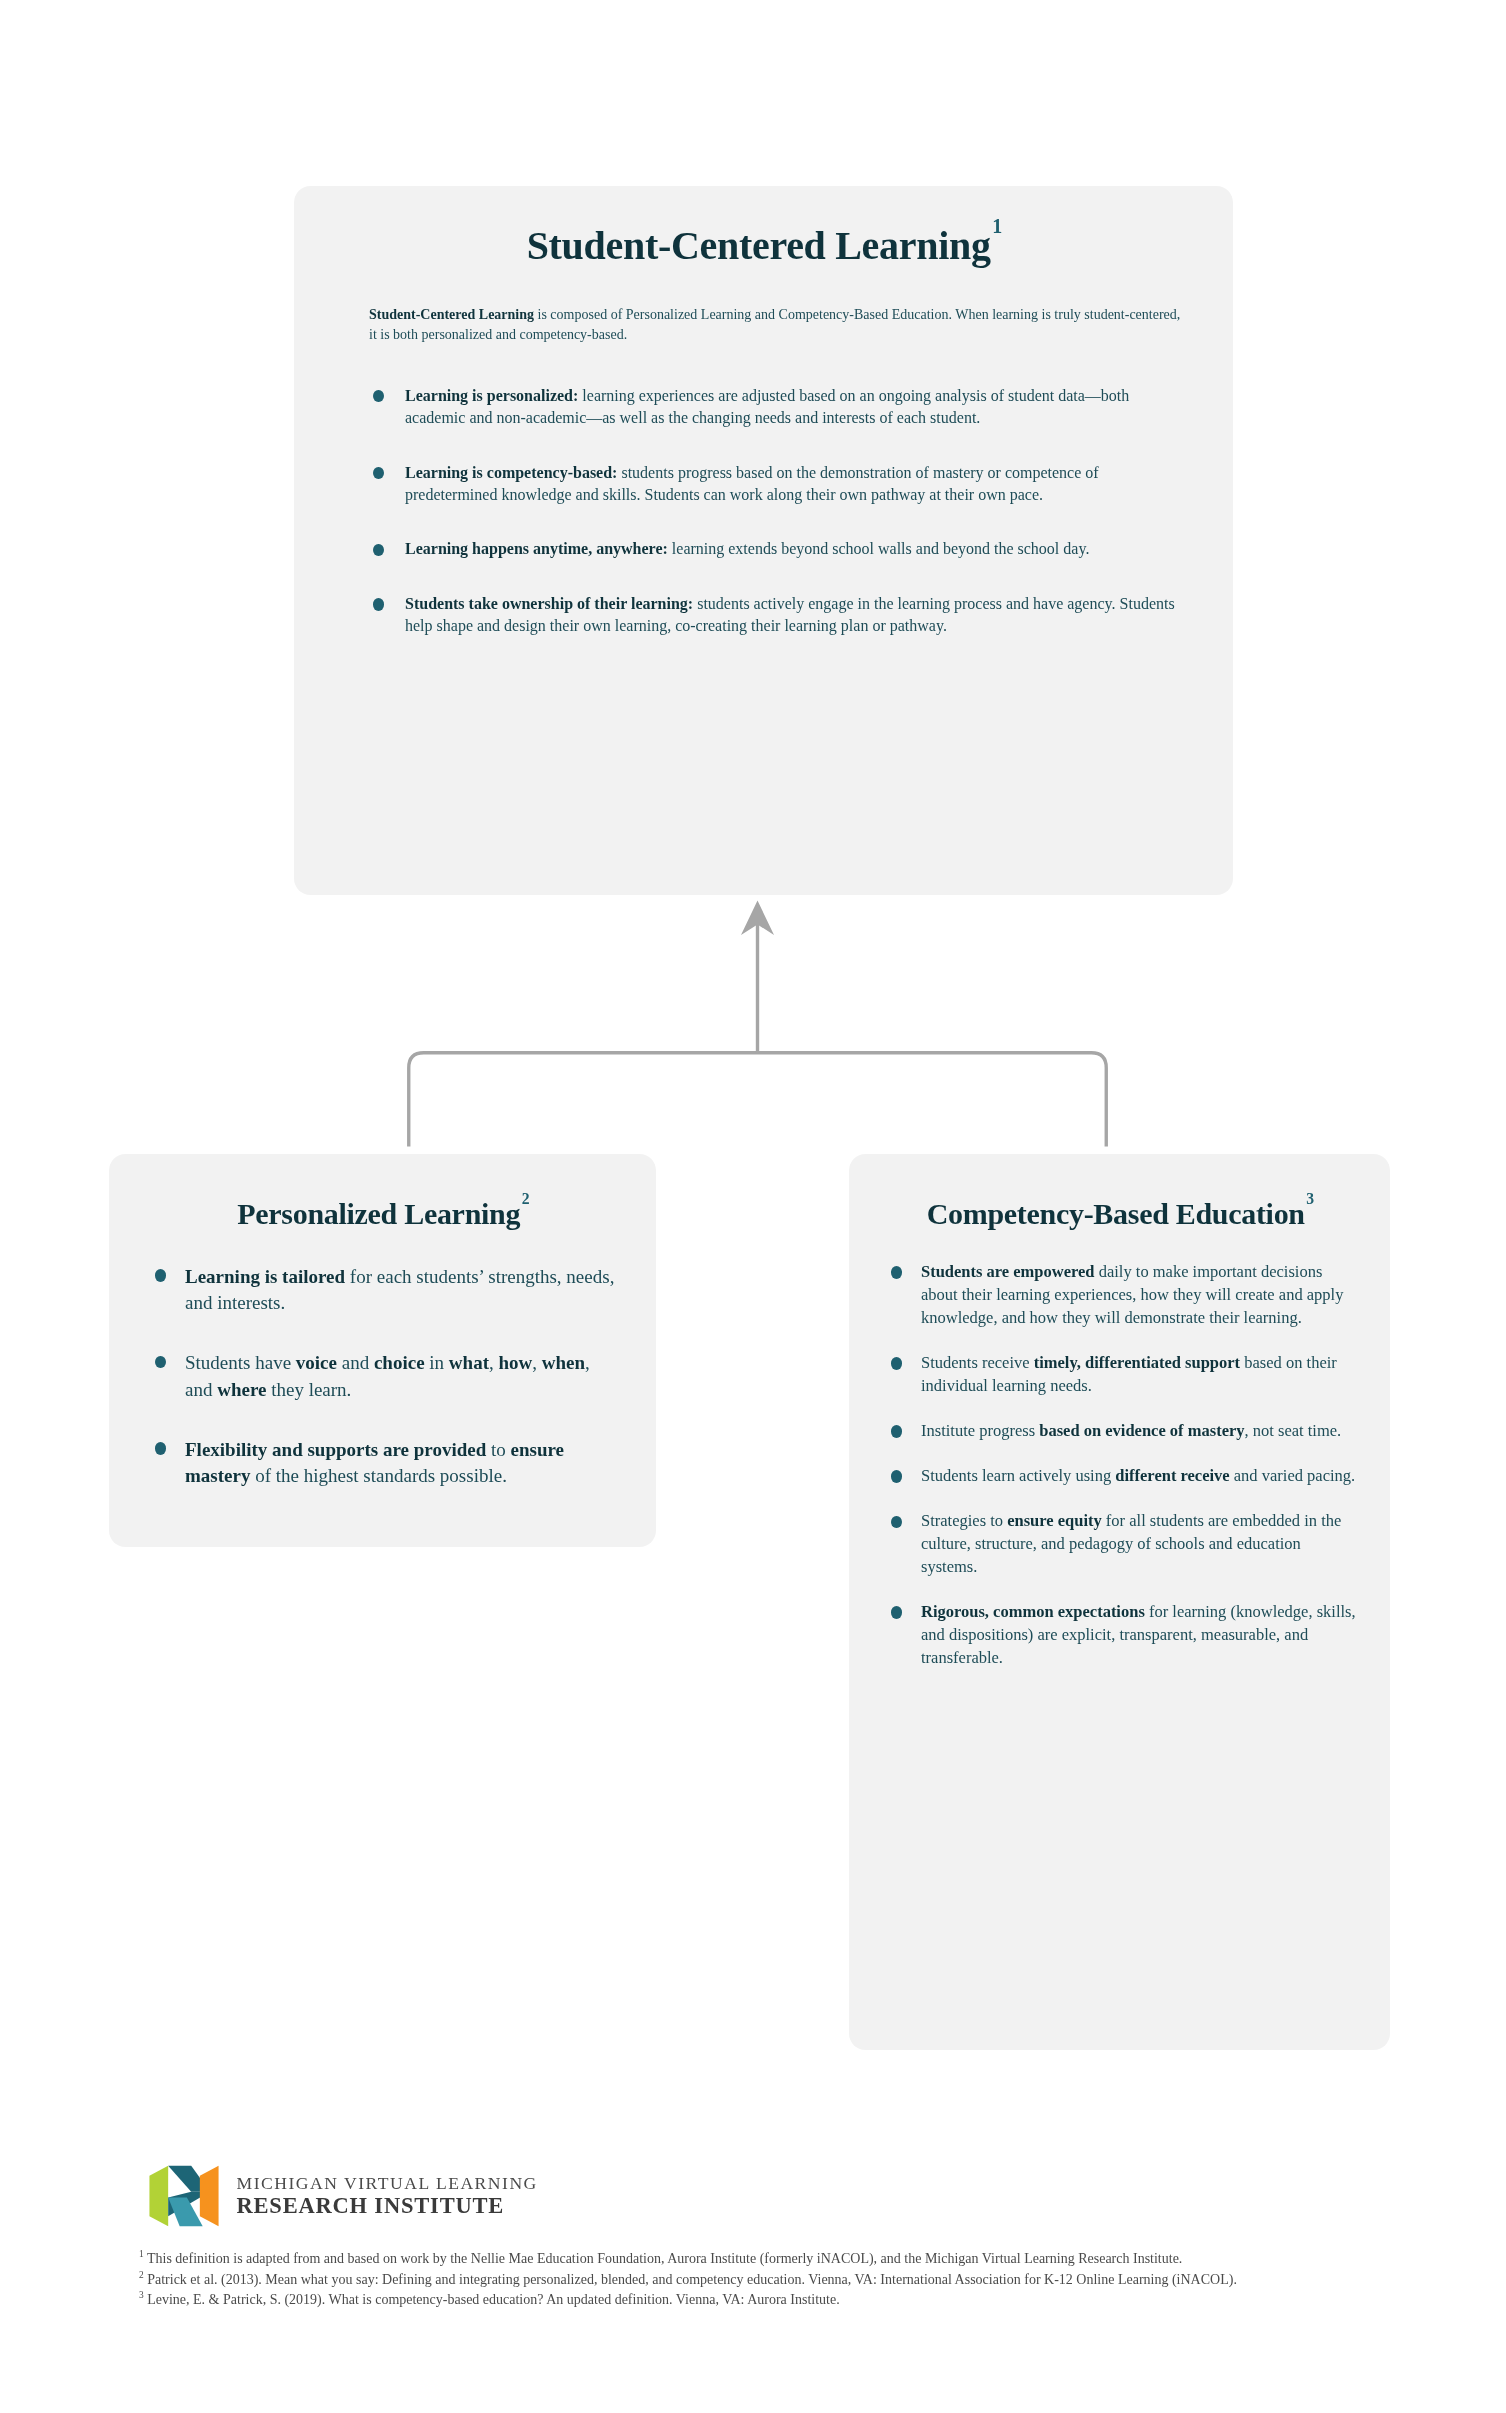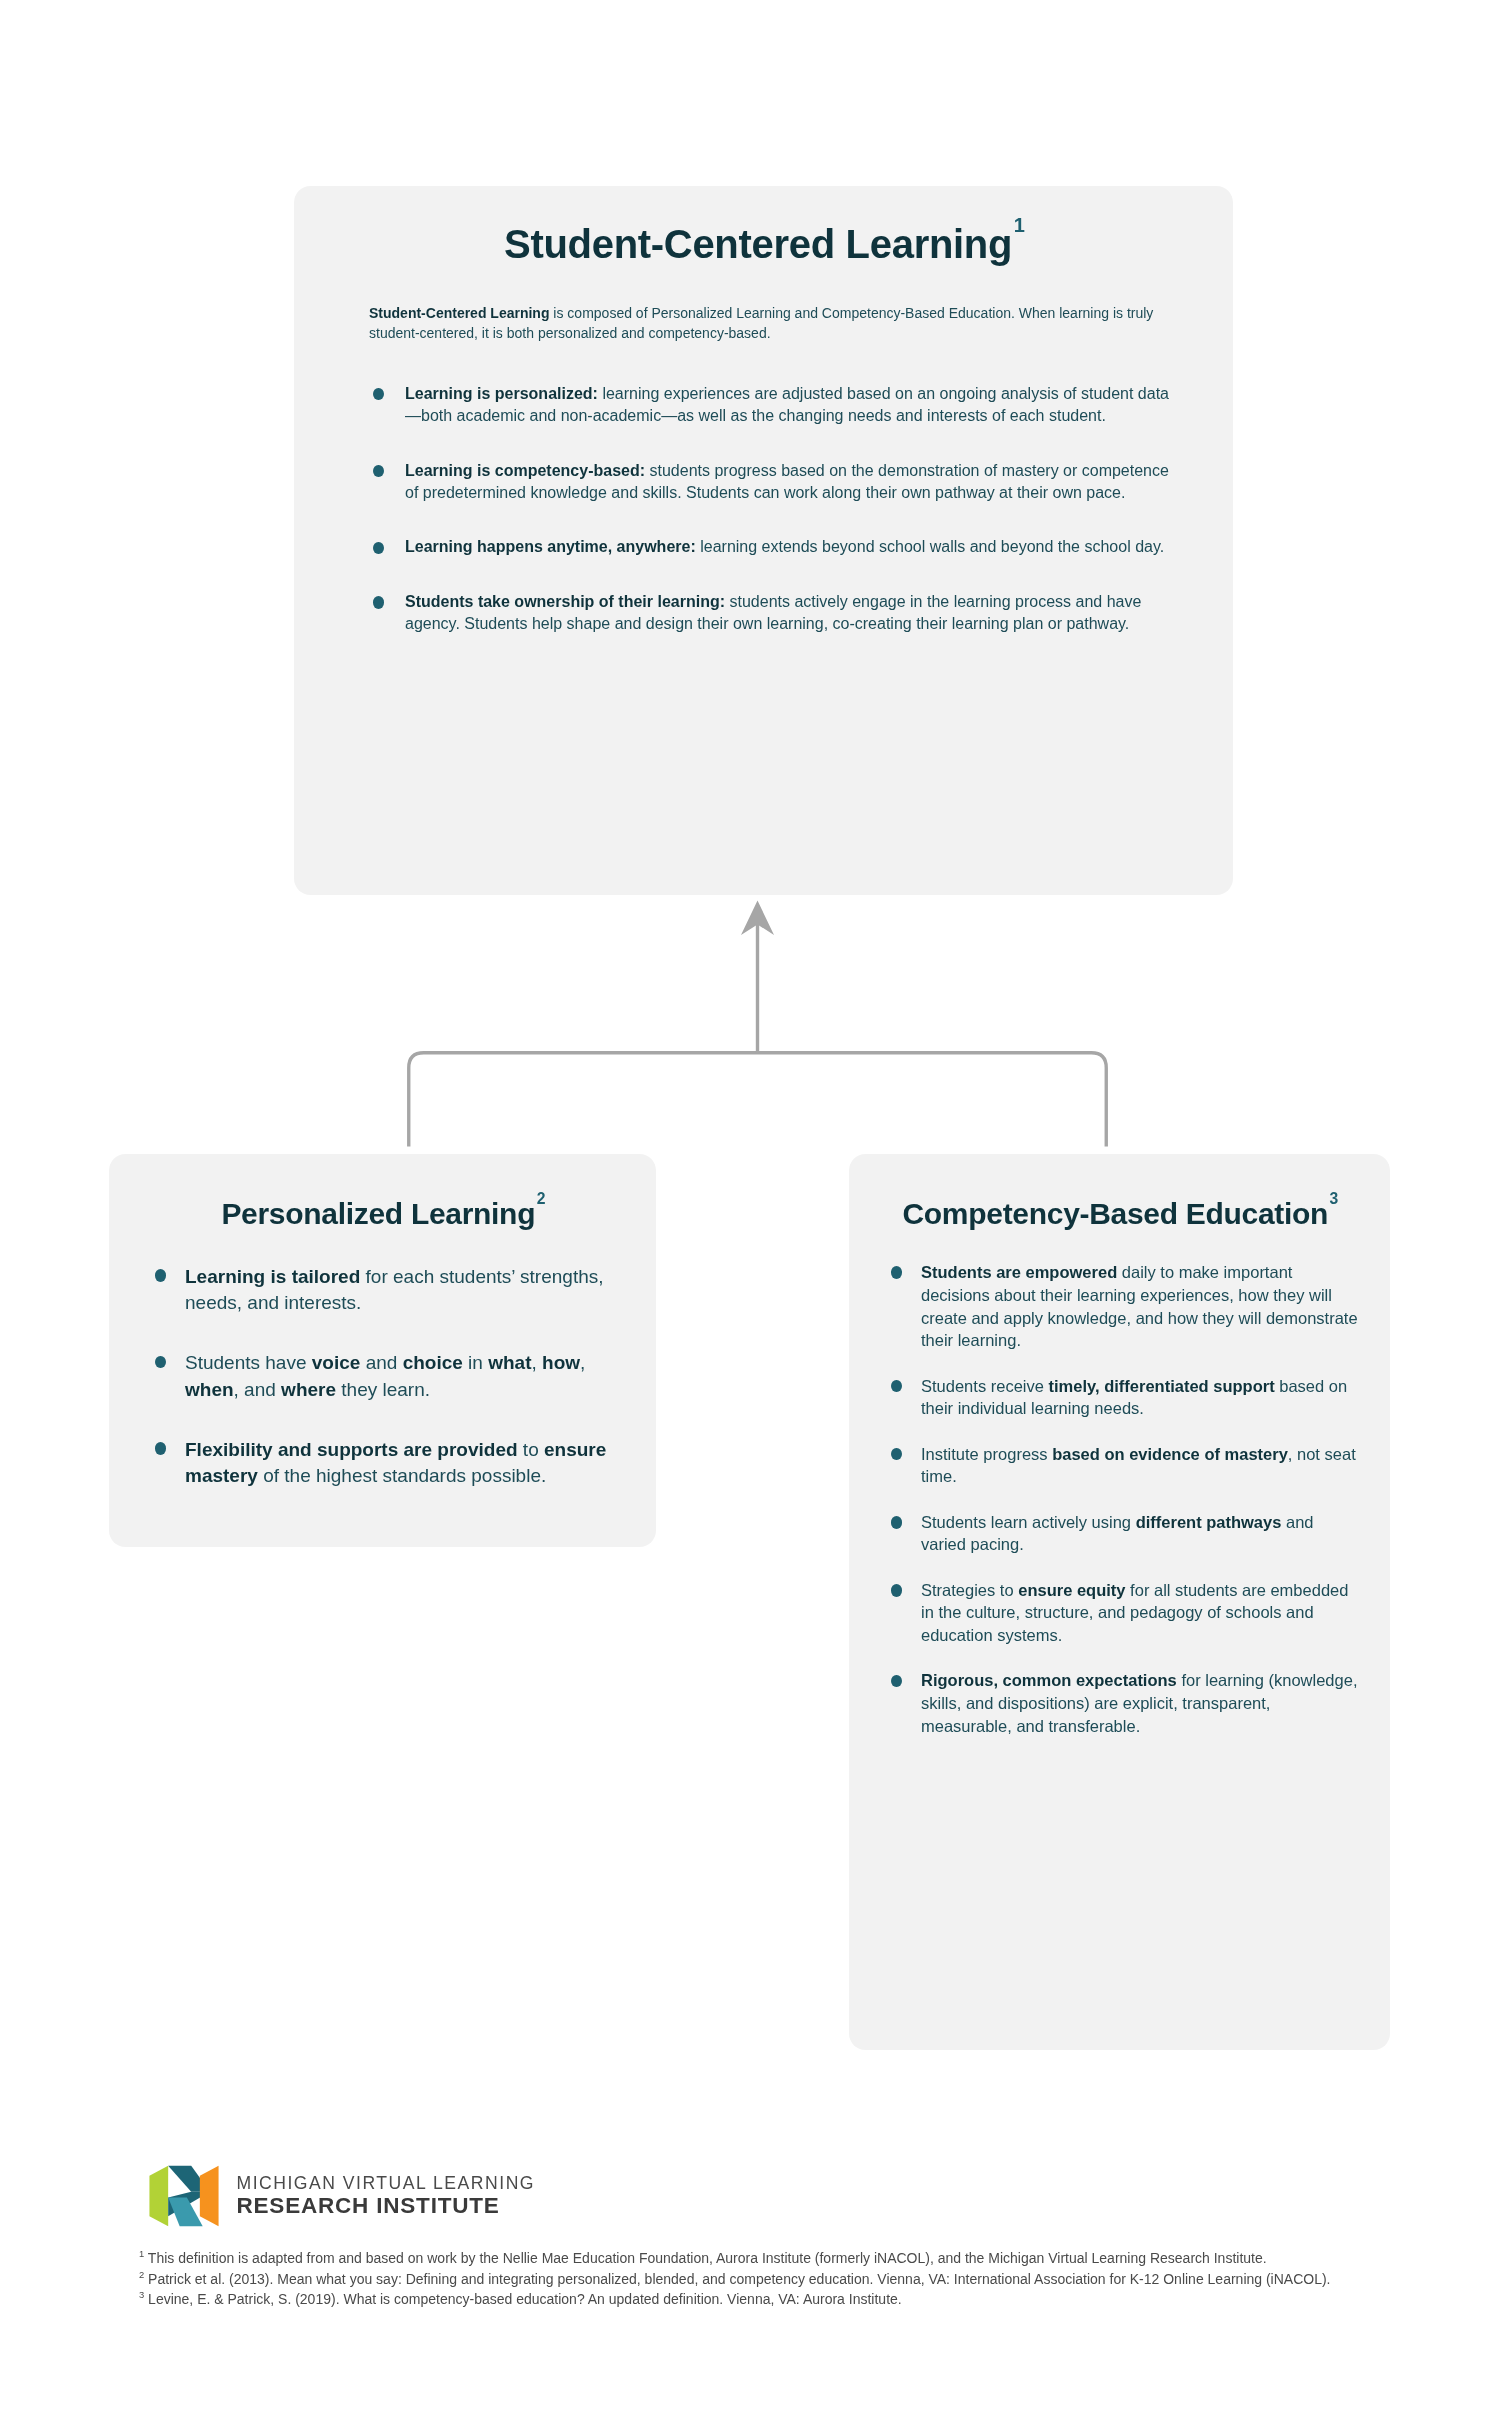--- a/index.html
+++ b/index.html
@@ -13,20 +13,21 @@
     position: relative;
     font-family: "Liberation Sans", sans-serif;
     overflow: hidden;
   }
 
   .stage {
     position: absolute;
     left: 0; top: 0;
     width: 1371px;
     height: 2413px;
+    font-family: Liberation Serif, serif;
   }
 
   
   .card {
     position: absolute;
     background: #f2f2f2;
     border-radius: 16.5px;
     box-sizing: border-box;
   }
   .card-tab {
@@ -259,21 +260,21 @@
       </ul>
   </div>
 
   <div class="card" id="card-right">
     <div class="card-tab"></div>
     <h2 class="card-title"><span>Competency-Based Education</span><span class="sup">3</span></h2>
     <ul class="bullets" id="right-bullets">
         <li><span class="dot"></span><b>Students are empowered</b><span> daily to make important decisions about their learning experiences, how they will create and apply knowledge, and how they will demonstrate their learning.</span></li>
         <li><span class="dot"></span><span>Students receive </span><b>timely, differentiated support</b><span> based on their individual learning needs.</span></li>
         <li><span class="dot"></span><span>Institute progress </span><b>based on evidence of mastery</b><span>, not seat time.</span></li>
-        <li><span class="dot"></span><span>Students learn actively using </span><b>different pathways</b><span> and varied pacing.</span></li>
+        <li><span class="dot"></span><span>Students learn actively using </span><b>different receive</b><span> and varied pacing.</span></li>
         <li><span class="dot"></span><span>Strategies to </span><b>ensure equity</b><span> for all students are embedded in the culture, structure, and pedagogy of schools and education systems.</span></li>
         <li><span class="dot"></span><b>Rigorous, common expectations</b><span> for learning (knowledge, skills, and dispositions) are explicit, transparent, measurable, and transferable.</span></li>
       </ul>
   </div>
 
   <div id="logo-block">
     <svg id="logo-mark" viewBox="0 0 100 100">
       <polygon points="2,22 28,8 28,92 2,78" fill="#b2d236"></polygon>
       <polygon points="28,8 60,8 86,44 60,44" fill="#1d6576"></polygon>
       <polygon points="60,44 86,44 28,78 28,52" fill="#1d6576"></polygon>

